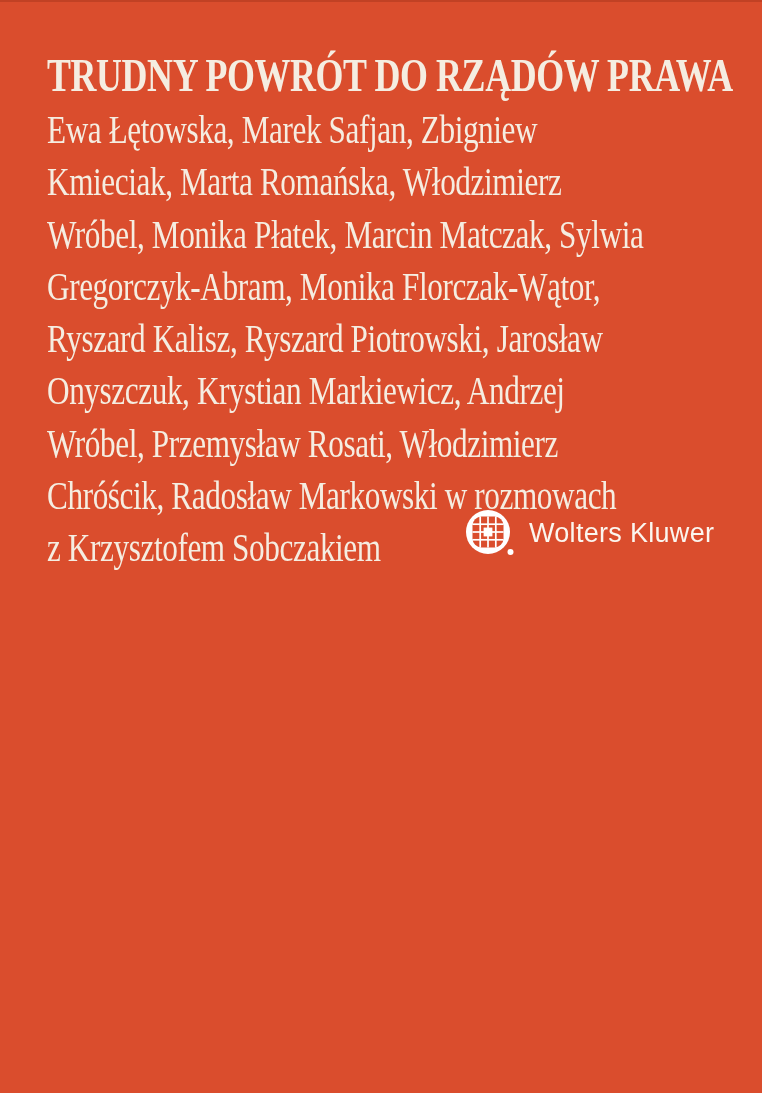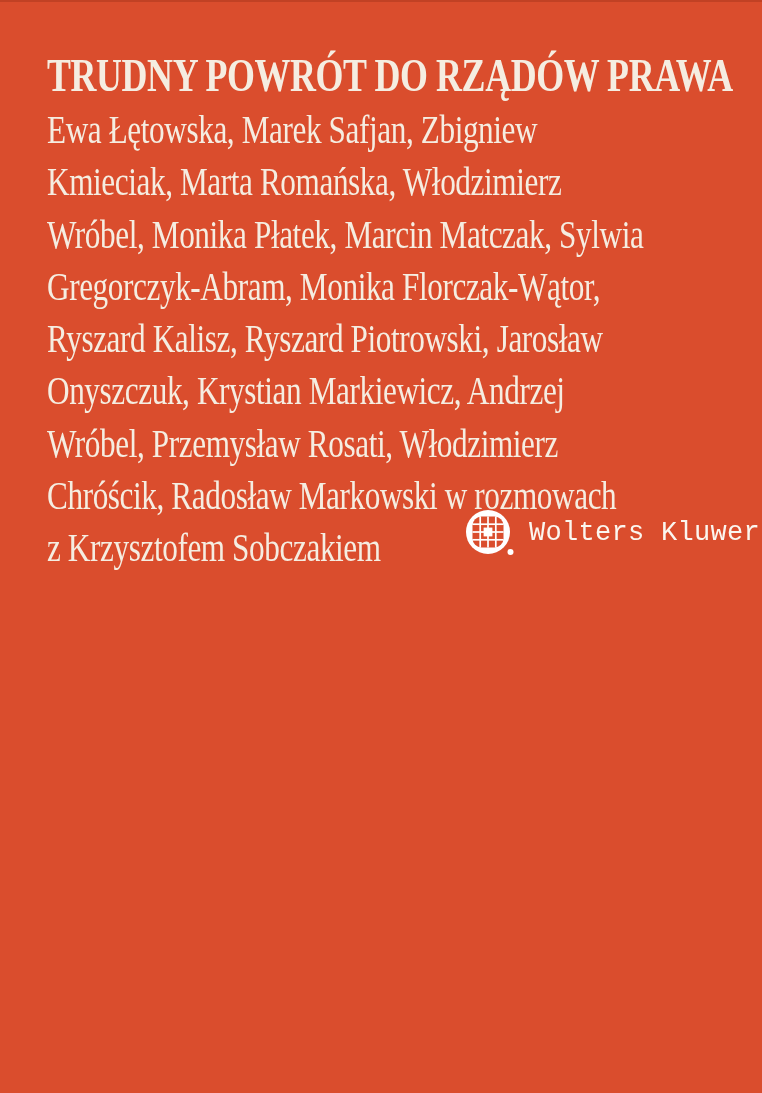--- a/index.html
+++ b/index.html
@@ -48,21 +48,21 @@
     font-weight: normal;
   }
   .publisher {
     position: absolute;
     left: 464px;
     top: 507px;
     height: 54px;
     display: flex;
     align-items: center;
     gap: 13px;
-    font-family: Liberation Mono, monospace;
+    font-family: Liberation Sans, sans-serif;
   }
   .publisher-logo-icon {
     width: 52px;
     height: 54px;
     display: block;
   }
   .publisher-name {
     font-size: 27px;
     letter-spacing: 0.3px;
     padding-bottom: 2px;

